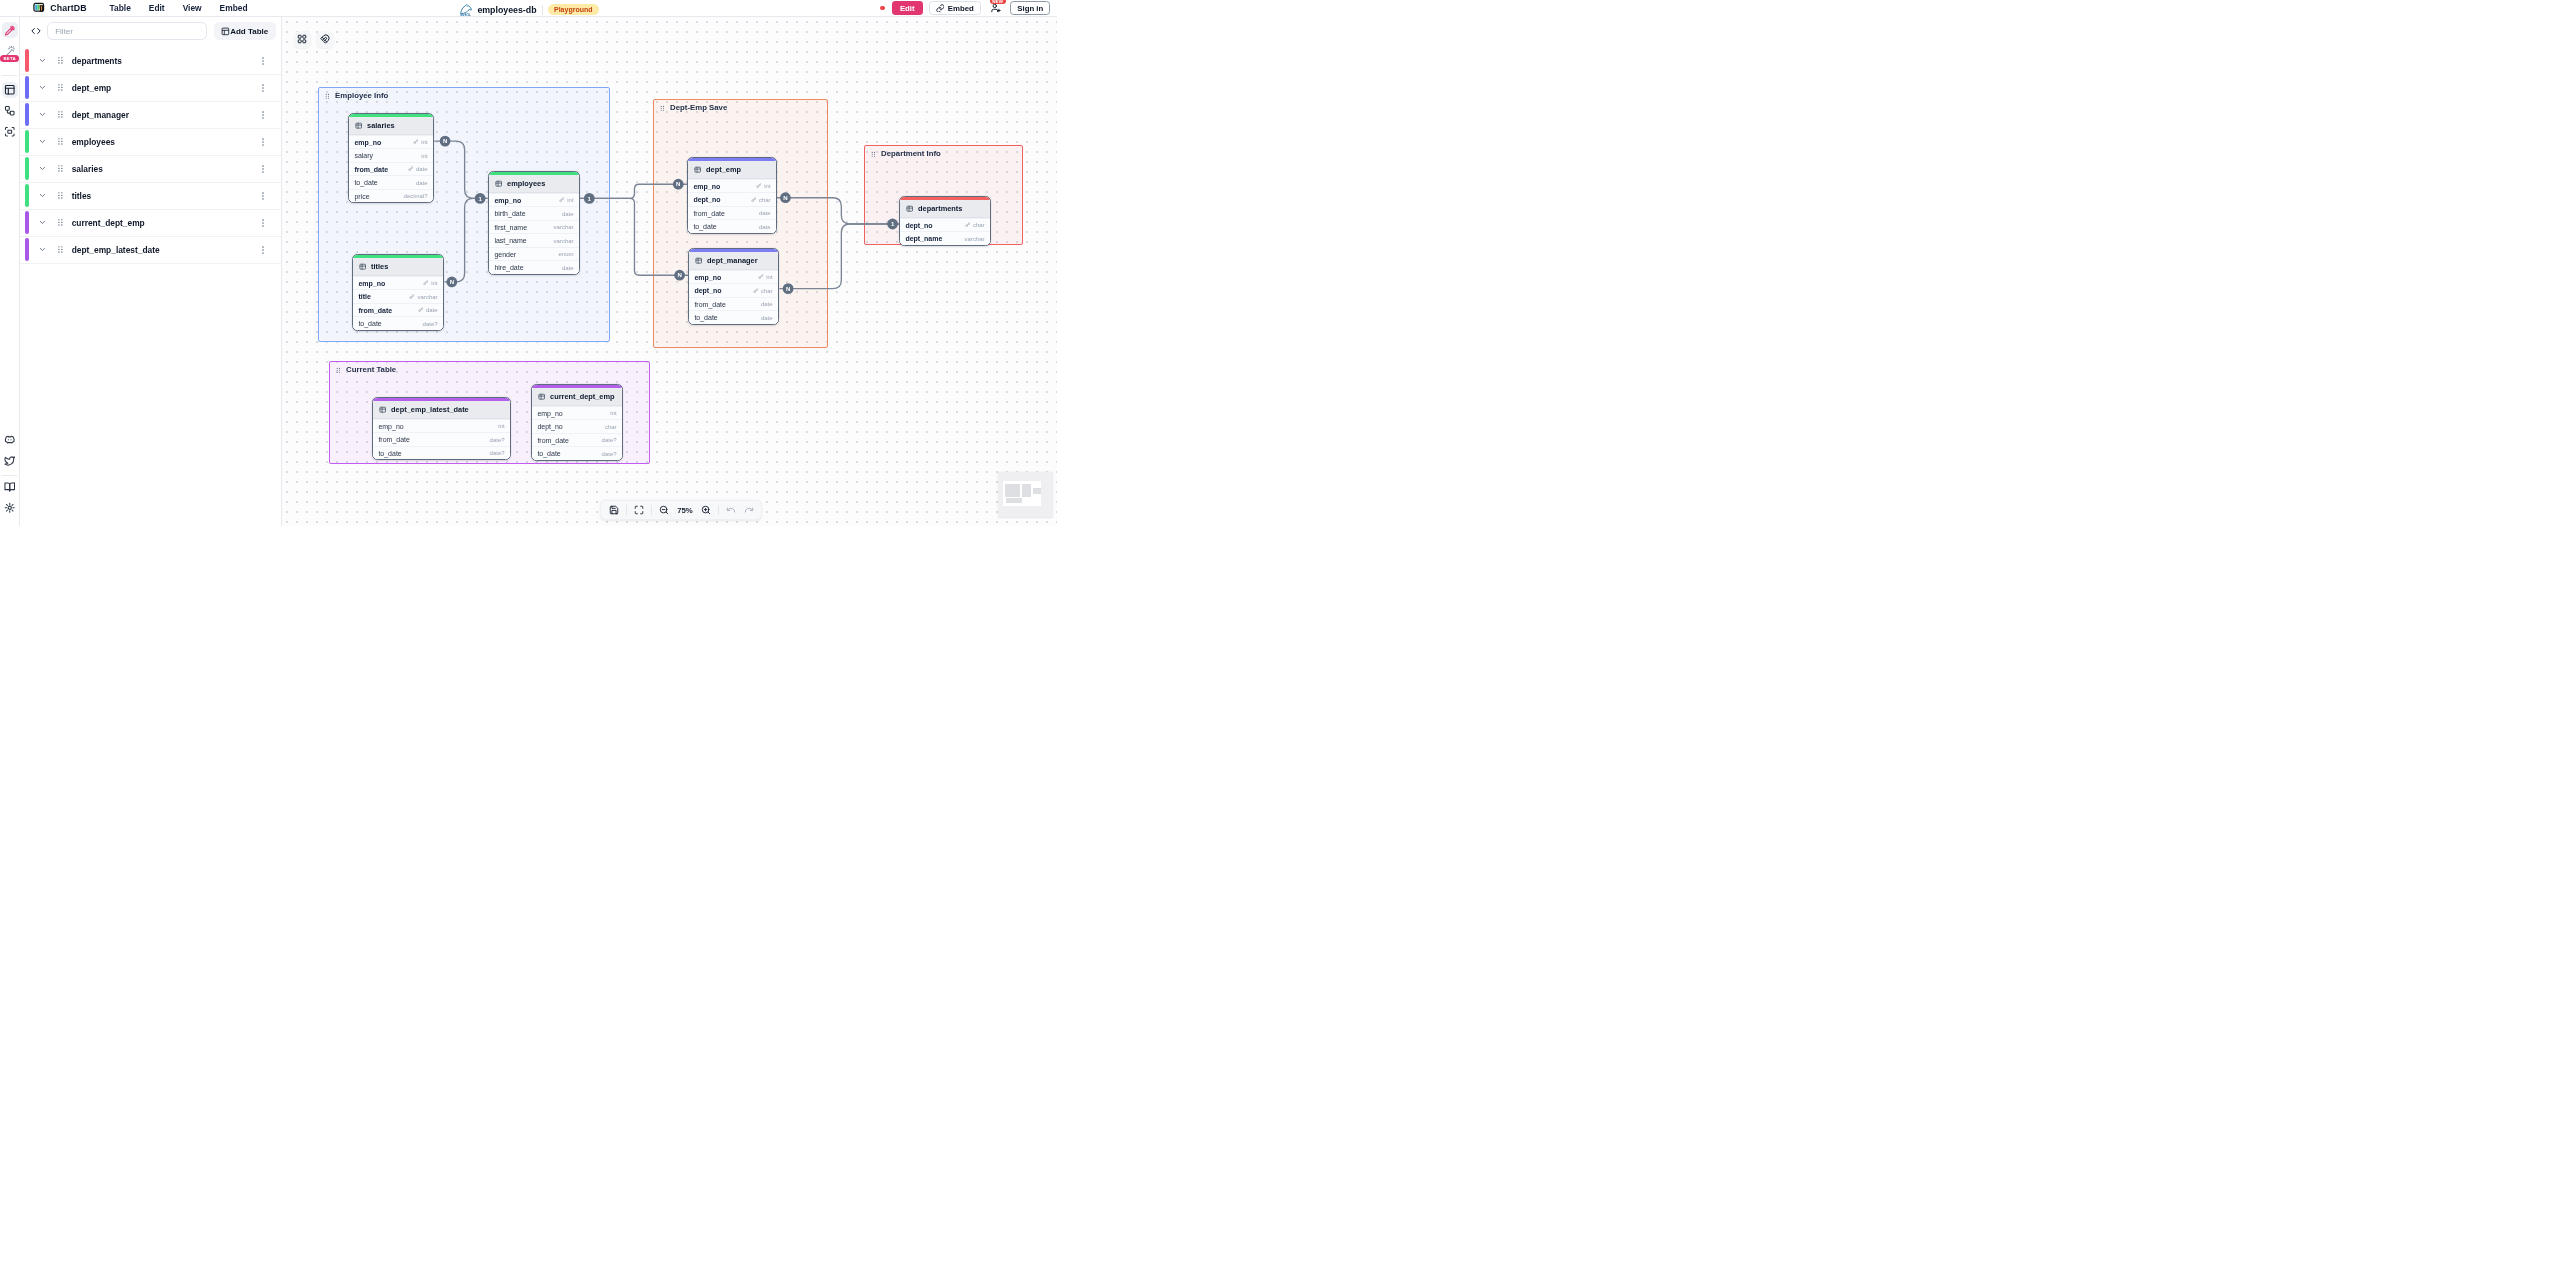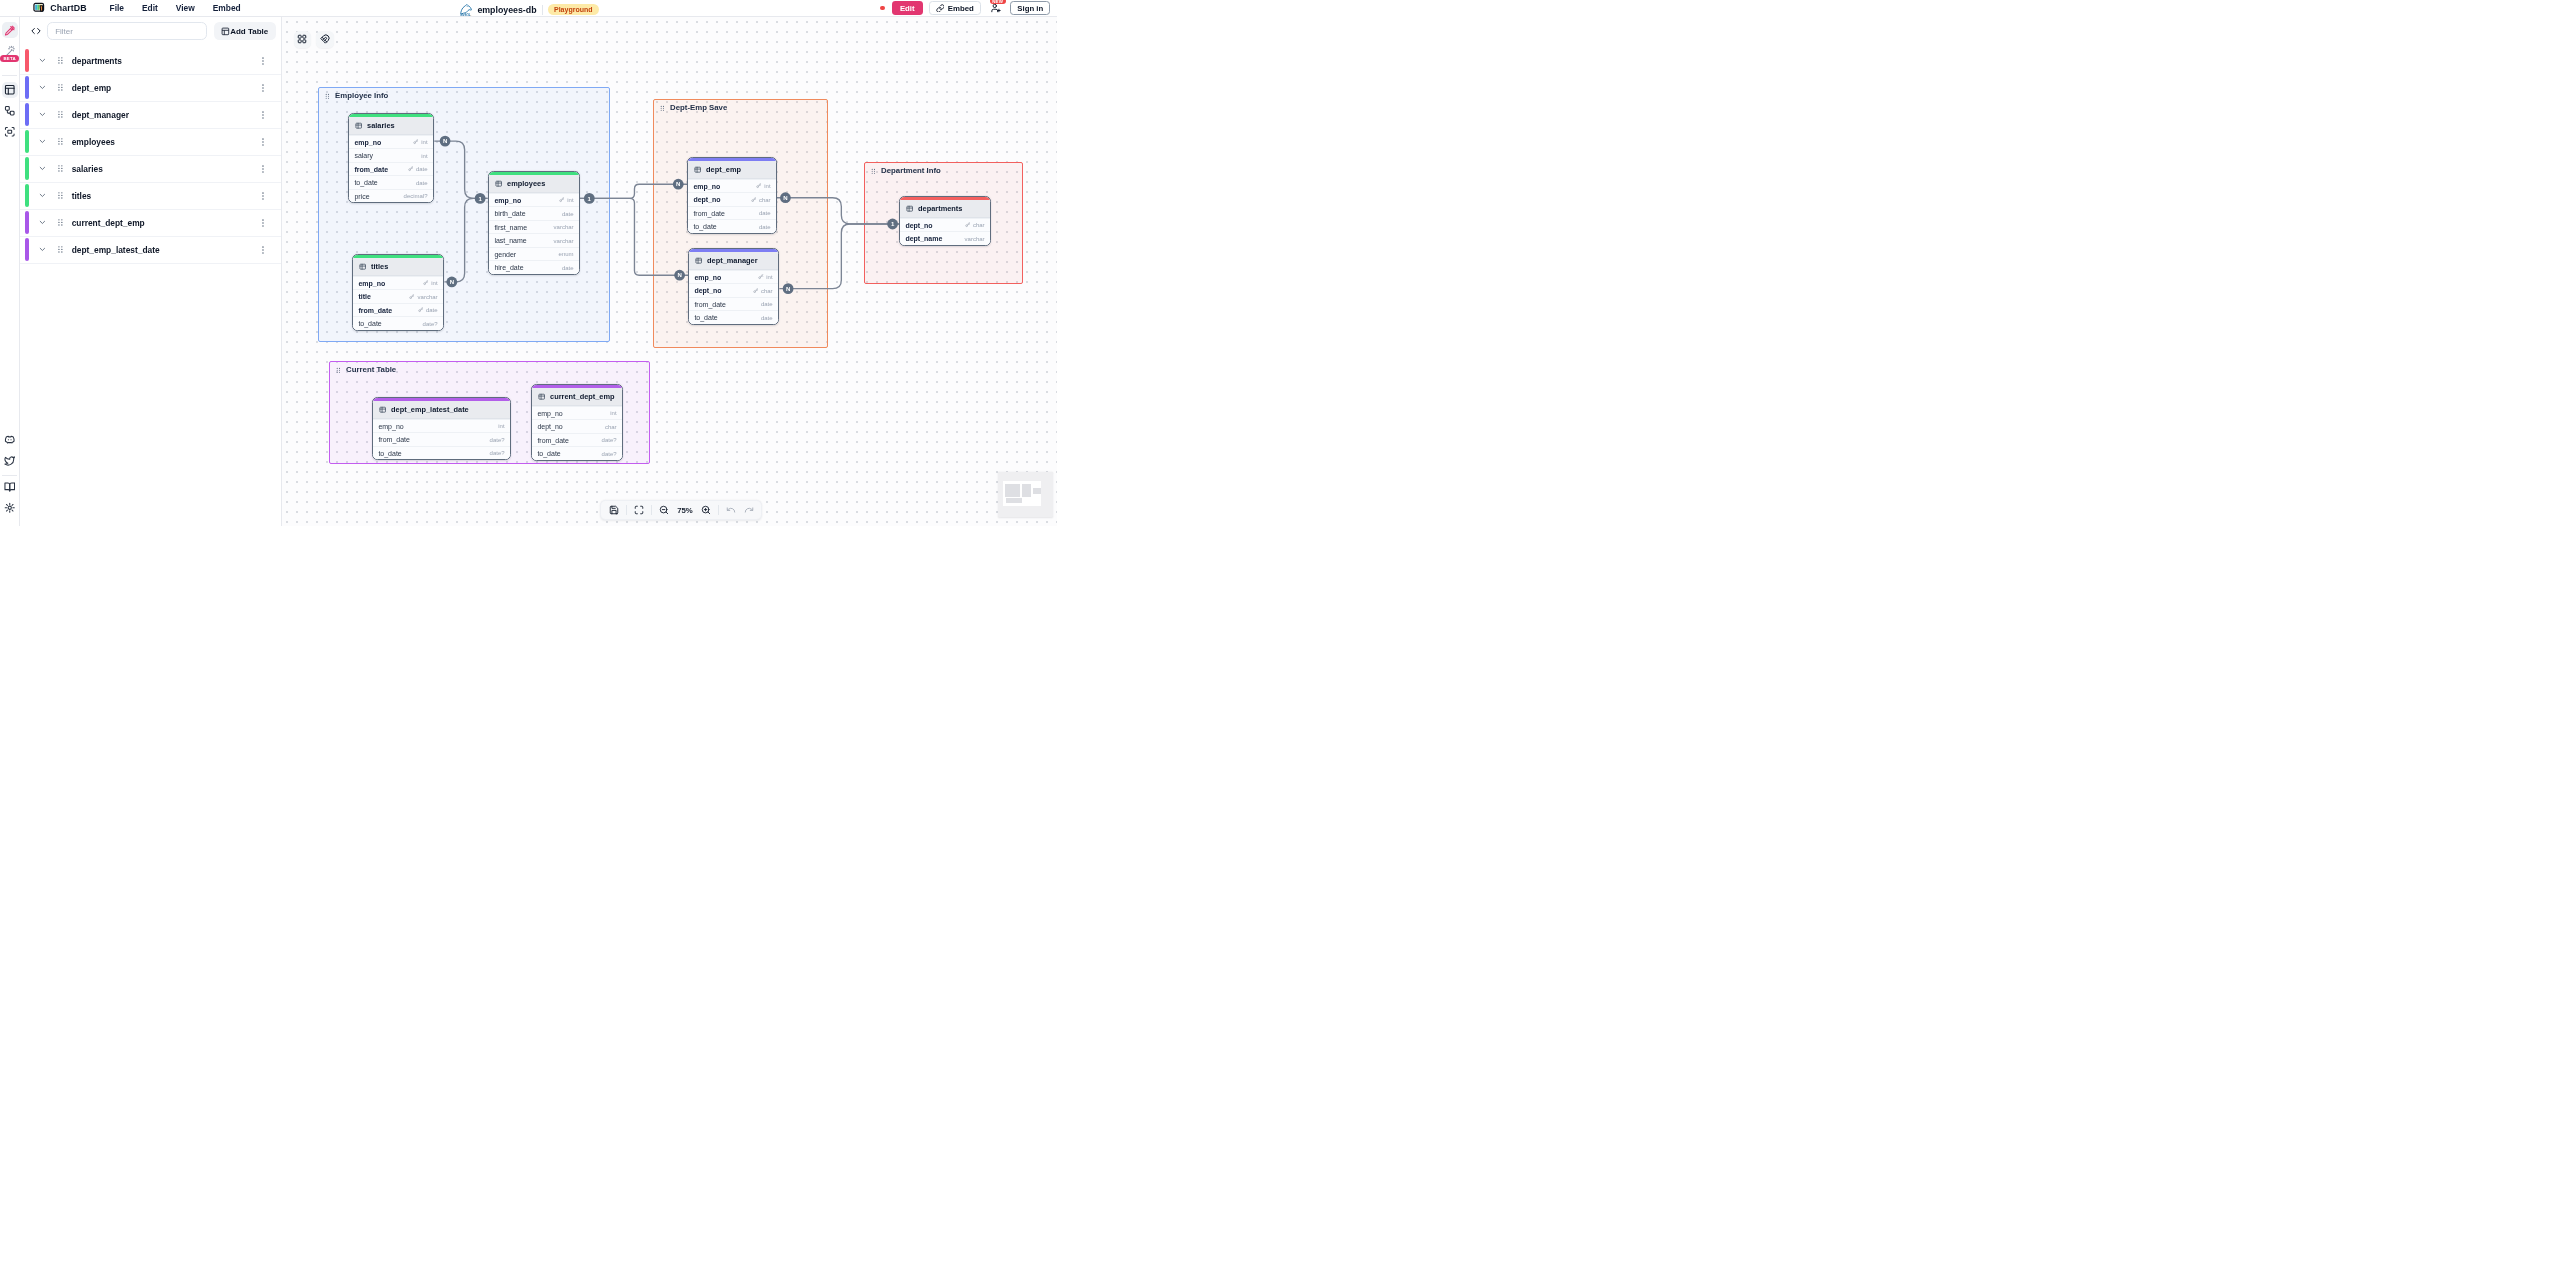--- a/index.html
+++ b/index.html
@@ -119,21 +119,21 @@
         <svg width="11.5" height="11.5" viewBox="0 0 24 24">
           <rect x="2" y="3" width="20" height="16" rx="3" fill="none" stroke="#10141c" stroke-width="2.6"></rect>
           <rect x="4.5" y="5.5" width="4.6" height="11" fill="#3bb1d8"></rect>
           <rect x="9.1" y="5.5" width="4.6" height="11" fill="#51c878"></rect>
           <rect x="13.7" y="5.5" width="4.6" height="11" fill="#e2cb3e"></rect>
           <path d="M15 8h5v11h-4z" fill="#ea8b3c" stroke="#10141c" stroke-width="2.2"></path>
         </svg>
       </span>
       <span class="appname">ChartDB</span>
       <nav class="menus">
-          <span class="menu-item">File</span>
+          <span class="menu-item">Table</span>
           <span class="menu-item">Edit</span>
           <span class="menu-item">View</span>
           <span class="menu-item">Embed</span>
         </nav>
     </div>
     <div class="tb-center">
       <span style="display:flex">
         <svg width="13.5" height="12" viewBox="0 0 24 22" style="font-size:12px">
           <path d="M3 16c1-5 3-9 6-11 2-1.4 3.2-3 4.6-3.6.8-.3 1.8.2 2 1 .2.6 1.4 1 2.4 1.6 2.3 1.4 3.8 3.6 4.5 6.4.2.8-.8 1-1.5.6-1-.6-2.2-.8-3-.4-2.8 1.4-3 4.4-7 5.6-2 .6-4 .5-6 1.6-.9.5-2.2-.2-2-1.8z" fill="none" stroke="#1d6fa5" stroke-width="1.6"></path>
           <circle cx="14.6" cy="4.6" r=".9" fill="#1d6fa5"></circle>
@@ -577,21 +577,21 @@
                 <circle cx="8" cy="12" r="1.9" fill="currentColor"></circle>
                 <circle cx="8" cy="19" r="1.9" fill="currentColor"></circle>
                 <circle cx="16" cy="5" r="1.9" fill="currentColor"></circle>
                 <circle cx="16" cy="12" r="1.9" fill="currentColor"></circle>
                 <circle cx="16" cy="19" r="1.9" fill="currentColor"></circle>
               </svg>
             </span>
        <span>Dept-Emp Save</span>
      </div>
    </div>
-        <div class="area" style="left:582px;top:145px;width:159px;height:122px;border:1px solid #f2605e;background:rgba(242,96,94,0.07)">
+        <div class="area" style="left:582px;top:128px;width:159px;height:100px;border:1px solid #f2605e;background:rgba(242,96,94,0.07)">
      <div class="area-label">
        <span style="display:flex;color:#5d6b7e;">
               <svg width="6.7" height="6.7" viewBox="0 0 24 24">
                 <circle cx="8" cy="5" r="1.9" fill="currentColor"></circle>
                 <circle cx="8" cy="12" r="1.9" fill="currentColor"></circle>
                 <circle cx="8" cy="19" r="1.9" fill="currentColor"></circle>
                 <circle cx="16" cy="5" r="1.9" fill="currentColor"></circle>
                 <circle cx="16" cy="12" r="1.9" fill="currentColor"></circle>
                 <circle cx="16" cy="19" r="1.9" fill="currentColor"></circle>
               </svg>

